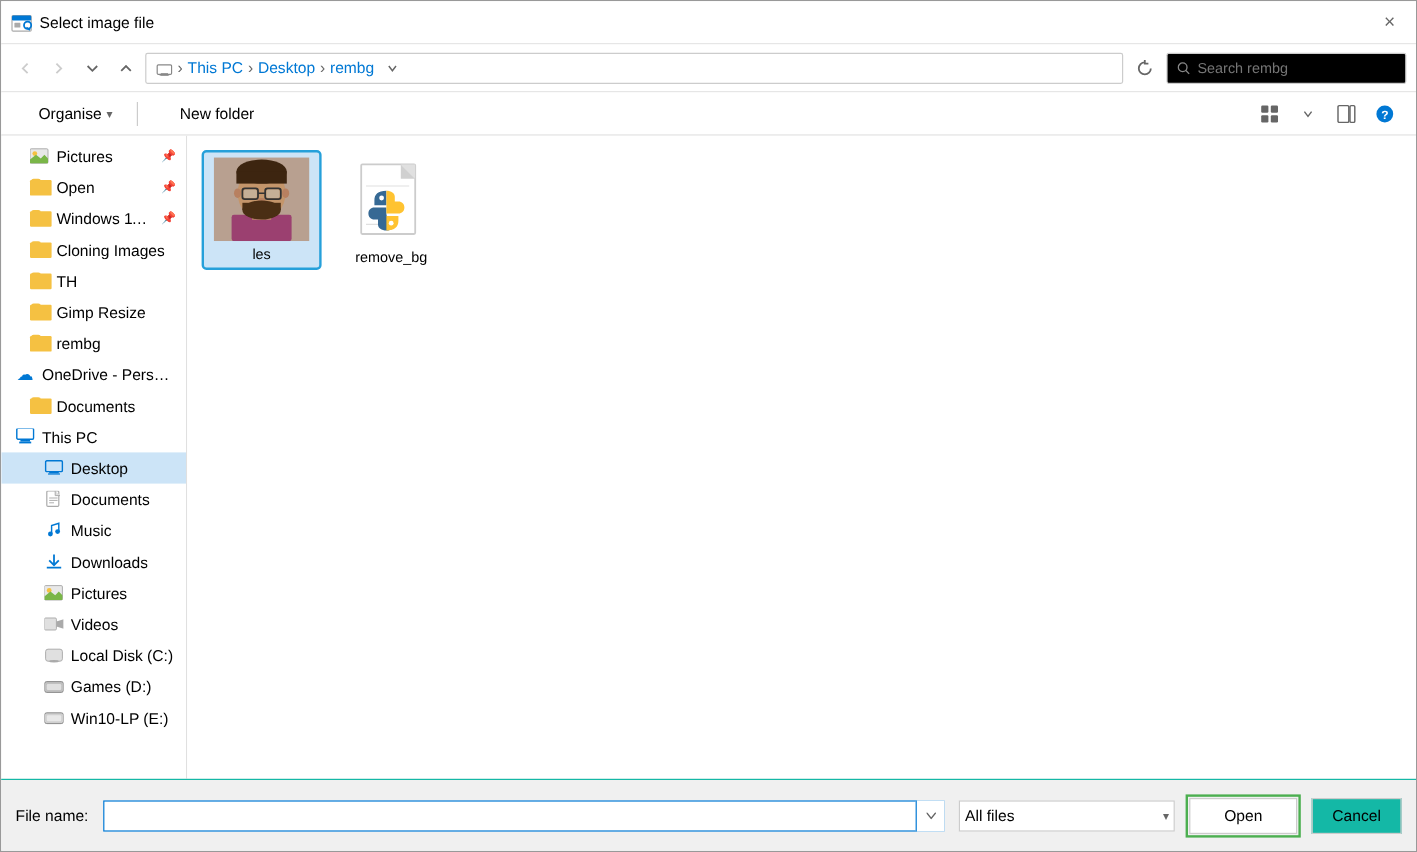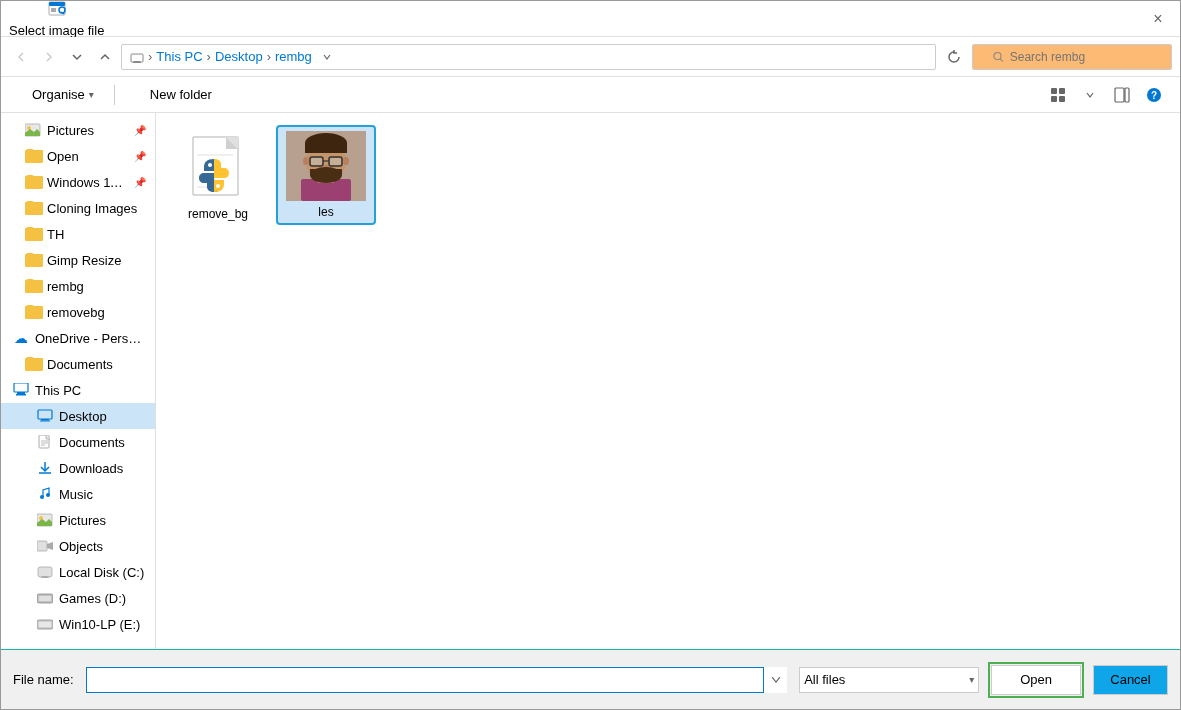--- a/index.html
+++ b/index.html
@@ -23,21 +23,20 @@
       align-items: center;
       justify-content: space-between;
       padding: 0 8px;
       border-bottom: 1px solid #e0e0e0;
       flex-shrink: 0;
     }
     .title-bar-left {
       display: flex;
       align-items: center;
       gap: 6px;
-      flex-direction: column;
     }
     .title-bar-icon {
       width: 18px;
       height: 18px;
     }
     .title-bar-title {
       font-size: 13px;
       font-weight: 400;
       color: #000;
     }
@@ -111,22 +110,22 @@
       cursor: pointer;
       border-radius: 3px;
     }
     .search-box {
       width: 200px;
       height: 26px;
       border: 1px solid #ccc;
       border-radius: 2px;
       display: flex;
       align-items: center;
-      padding: 0 20px;
-      background: #fdba74;
+      padding: 0 8px;
+      background: #000000;
       gap: 6px;
     }
     .search-box input {
       border: none;
       outline: none;
       font-size: 12px;
       color: #666;
       width: 100%;
       background: transparent;
     }
@@ -344,21 +343,21 @@
       display: flex;
       align-items: center;
       justify-content: center;
       padding: 0 28px;
       outline: 2px solid #4CAF50;
       outline-offset: 1px;
     }
     .cancel-btn {
       height: 30px;
       min-width: 75px;
-      background: #0ea5e9;
+      background: #14b8a6;
       border: 1px solid #ccc;
       cursor: pointer;
       font-size: 13px;
       display: flex;
       align-items: center;
       justify-content: center;
       padding: 0 12px;
     }
 
     
@@ -576,29 +575,20 @@
       <div class="sidebar-item sidebar-item-indent">
         <div class="sidebar-icon">
           <div class="folder-icon-yellow">
             <div class="folder-tab"></div>
             <div class="folder-body"></div>
           </div>
         </div>
         <span class="sidebar-label">rembg</span>
       </div>
 
-      <div class="sidebar-item sidebar-item-indent">
-        <div class="sidebar-icon">
-          <div class="folder-icon-yellow">
-            <div class="folder-tab"></div>
-            <div class="folder-body"></div>
-          </div>
-        </div>
-        <span class="sidebar-label">removebg</span>
-      </div>
 
       <div class="sidebar-item">
         <div class="sidebar-icon cloud-icon">☁</div>
         <span class="sidebar-label">OneDrive - Person...</span>
       </div>
 
       <div class="sidebar-item sidebar-item-indent">
         <div class="sidebar-icon">
           <div class="folder-icon-yellow">
             <div class="folder-tab"></div>
@@ -640,58 +630,58 @@
             <line x1="3" y1="8" x2="10" y2="8" stroke="#aaa" stroke-width="0.8"></line>
             <line x1="3" y1="10" x2="7" y2="10" stroke="#aaa" stroke-width="0.8"></line>
           </svg>
         </div>
         <span class="sidebar-label">Documents</span>
       </div>
 
       <div class="sidebar-item sidebar-item-indent2">
         <div class="sidebar-icon">
           <svg width="14" height="14" viewBox="0 0 14 14">
+            <path d="M5 10 L5 3 L11 1 L11 8" stroke="#0078d4" stroke-width="1.2" fill="none"></path>
+            <circle cx="4" cy="10" r="2" fill="#0078d4"></circle>
+            <circle cx="10" cy="8" r="2" fill="#0078d4"></circle>
+          </svg>
+        </div>
+        <span class="sidebar-label">Music</span>
+      </div>
+
+      <div class="sidebar-item sidebar-item-indent2">
+        <div class="sidebar-icon">
+          <svg width="14" height="14" viewBox="0 0 14 14">
             <polyline points="7,1 7,9" stroke="#0078d4" stroke-width="1.5" fill="none"></polyline>
             <polyline points="3,6 7,10 11,6" stroke="#0078d4" stroke-width="1.5" fill="none"></polyline>
             <line x1="1" y1="12" x2="13" y2="12" stroke="#0078d4" stroke-width="1.5"></line>
           </svg>
         </div>
         <span class="sidebar-label">Downloads</span>
-      </div>
-
-      <div class="sidebar-item sidebar-item-indent2">
-        <div class="sidebar-icon">
-          <svg width="14" height="14" viewBox="0 0 14 14">
-            <path d="M5 10 L5 3 L11 1 L11 8" stroke="#0078d4" stroke-width="1.2" fill="none"></path>
-            <circle cx="4" cy="10" r="2" fill="#0078d4"></circle>
-            <circle cx="10" cy="8" r="2" fill="#0078d4"></circle>
-          </svg>
-        </div>
-        <span class="sidebar-label">Music</span>
       </div>
 
       <div class="sidebar-item sidebar-item-indent2">
         <div class="sidebar-icon">
           <svg width="16" height="14" viewBox="0 0 16 14">
             <rect x="0" y="1" width="15" height="12" fill="#e8e8e8" stroke="#aaa" stroke-width="0.8" rx="1"></rect>
             <circle cx="4" cy="5" r="2" fill="#f5c142"></circle>
             <polyline points="0,10 5,6 9,9 12,6 15,9 15,13 0,13" fill="#7ab648" stroke="none"></polyline>
           </svg>
         </div>
         <span class="sidebar-label">Pictures</span>
       </div>
 
       <div class="sidebar-item sidebar-item-indent2">
         <div class="sidebar-icon">
           <svg width="16" height="12" viewBox="0 0 16 12">
             <rect x="0" y="1" width="10" height="10" fill="#e0e0e0" stroke="#aaa" stroke-width="0.8" rx="1"></rect>
             <polyline points="10,4 16,2 16,10 10,8" fill="#aaa" stroke="none"></polyline>
           </svg>
         </div>
-        <span class="sidebar-label">Objects</span>
+        <span class="sidebar-label">Videos</span>
       </div>
 
       <div class="sidebar-item sidebar-item-indent2">
         <div class="sidebar-icon">
           <svg width="16" height="14" viewBox="0 0 16 14">
             <rect x="1" y="2" width="14" height="10" rx="2" fill="#e0e0e0" stroke="#aaa" stroke-width="0.8"></rect>
             <ellipse cx="8" cy="12" rx="4" ry="1" fill="#aaa"></ellipse>
           </svg>
         </div>
         <span class="sidebar-label">Local Disk (C:)</span>
@@ -714,20 +704,57 @@
             <rect x="2" y="5" width="12" height="5" rx="1" fill="#e8e8e8"></rect>
           </svg>
         </div>
         <span class="sidebar-label">Win10-LP (E:)</span>
       </div>
 
     </div>
 
     <div class="file-area">
 
+      <div class="file-item selected">
+        <div class="file-thumbnail">
+
+          <svg width="80" height="70" viewBox="0 0 80 70">
+
+            <rect width="80" height="70" fill="#b8a090"></rect>
+
+            <rect x="15" y="48" width="50" height="22" fill="#9B4070" rx="2"></rect>
+
+            <rect x="32" y="40" width="16" height="12" fill="#c4956a"></rect>
+
+            <ellipse cx="40" cy="30" rx="20" ry="22" fill="#c4956a"></ellipse>
+
+            <ellipse cx="40" cy="12" rx="21" ry="10" fill="#3d2510"></ellipse>
+            <rect x="19" y="12" width="42" height="10" fill="#3d2510"></rect>
+
+            <ellipse cx="20" cy="30" rx="3" ry="4" fill="#b88060"></ellipse>
+            <ellipse cx="60" cy="30" rx="3" ry="4" fill="#b88060"></ellipse>
+
+            <rect x="24" y="26" width="13" height="9" rx="2" fill="none" stroke="#333" stroke-width="1.5"></rect>
+            <rect x="43" y="26" width="13" height="9" rx="2" fill="none" stroke="#333" stroke-width="1.5"></rect>
+            <line x1="37" y1="30" x2="43" y2="30" stroke="#333" stroke-width="1.2"></line>
+
+            <rect x="25" y="27" width="11" height="7" rx="1.5" fill="#c8dfe8" opacity="0.35"></rect>
+            <rect x="44" y="27" width="11" height="7" rx="1.5" fill="#c8dfe8" opacity="0.35"></rect>
+
+            <ellipse cx="40" cy="36" rx="3" ry="2" fill="#b88060"></ellipse>
+
+            <ellipse cx="40" cy="44" rx="16" ry="8" fill="#4a2e14"></ellipse>
+
+            <rect x="24" y="38" width="32" height="6" fill="#4a2e14"></rect>
+
+          </svg>
+        </div>
+        <span class="file-label">les</span>
+      </div>
+
       <div class="file-item">
         <div class="file-thumbnail">
 
           <svg width="55" height="65" viewBox="0 0 55 65">
 
             <rect x="2" y="2" width="45" height="58" fill="#fff" stroke="#ccc" stroke-width="1.5" rx="1"></rect>
 
             <polygon points="35,2 47,14 47,2" fill="#e0e0e0"></polygon>
             <polygon points="35,2 47,14 35,14" fill="#d0d0d0"></polygon>
 
@@ -739,57 +766,20 @@
               <path d="M15 0 C8 0 5 3 5 8 L5 12 L15 12 L15 14 L5 14 C2 14 0 16 0 19 C0 22 2 24 5 24 L8 24 L8 28 C8 31 11 33 15 33 C19 33 22 31 22 28 L22 24 L19 24 C17 24 15 22 15 19 L15 14" fill="#366994"></path>
 
               <path d="M15 33 C22 33 25 30 25 25 L25 21 L15 21 L15 19 L25 19 C28 19 30 17 30 14 C30 11 28 9 25 9 L22 9 L22 5 C22 2 19 0 15 0" fill="#ffc331"></path>
 
               <circle cx="11" cy="6" r="2" fill="white"></circle>
               <circle cx="19" cy="27" r="2" fill="white"></circle>
             </g>
           </svg>
         </div>
         <span class="file-label">remove_bg</span>
-      </div>
-
-      <div class="file-item selected">
-        <div class="file-thumbnail">
-
-          <svg width="80" height="70" viewBox="0 0 80 70">
-
-            <rect width="80" height="70" fill="#b8a090"></rect>
-
-            <rect x="15" y="48" width="50" height="22" fill="#9B4070" rx="2"></rect>
-
-            <rect x="32" y="40" width="16" height="12" fill="#c4956a"></rect>
-
-            <ellipse cx="40" cy="30" rx="20" ry="22" fill="#c4956a"></ellipse>
-
-            <ellipse cx="40" cy="12" rx="21" ry="10" fill="#3d2510"></ellipse>
-            <rect x="19" y="12" width="42" height="10" fill="#3d2510"></rect>
-
-            <ellipse cx="20" cy="30" rx="3" ry="4" fill="#b88060"></ellipse>
-            <ellipse cx="60" cy="30" rx="3" ry="4" fill="#b88060"></ellipse>
-
-            <rect x="24" y="26" width="13" height="9" rx="2" fill="none" stroke="#333" stroke-width="1.5"></rect>
-            <rect x="43" y="26" width="13" height="9" rx="2" fill="none" stroke="#333" stroke-width="1.5"></rect>
-            <line x1="37" y1="30" x2="43" y2="30" stroke="#333" stroke-width="1.2"></line>
-
-            <rect x="25" y="27" width="11" height="7" rx="1.5" fill="#c8dfe8" opacity="0.35"></rect>
-            <rect x="44" y="27" width="11" height="7" rx="1.5" fill="#c8dfe8" opacity="0.35"></rect>
-
-            <ellipse cx="40" cy="36" rx="3" ry="2" fill="#b88060"></ellipse>
-
-            <ellipse cx="40" cy="44" rx="16" ry="8" fill="#4a2e14"></ellipse>
-
-            <rect x="24" y="38" width="32" height="6" fill="#4a2e14"></rect>
-
-          </svg>
-        </div>
-        <span class="file-label">les</span>
       </div>
 
     </div>
   </div>
 
   <div class="bottom-bar">
     <span class="filename-label">File name:</span>
     <div class="filename-input-container">
       <input class="filename-input" type="text" value="" style="">
       <div class="filename-dropdown-btn">

